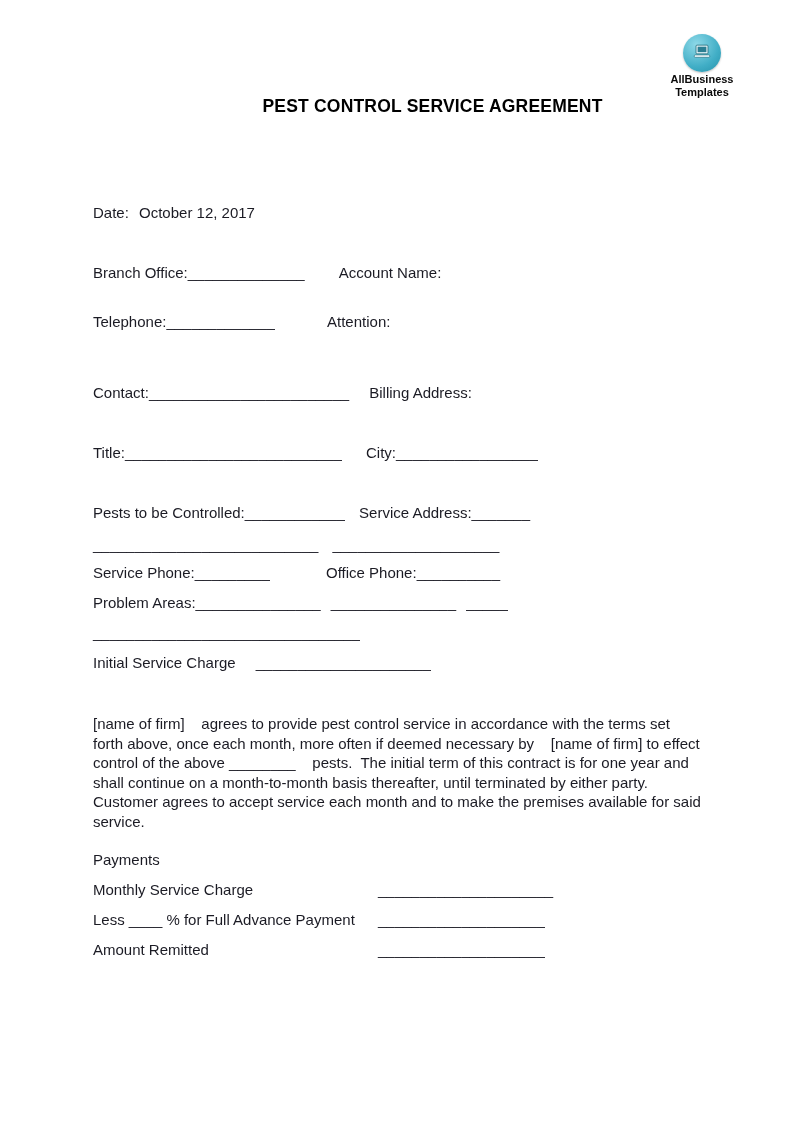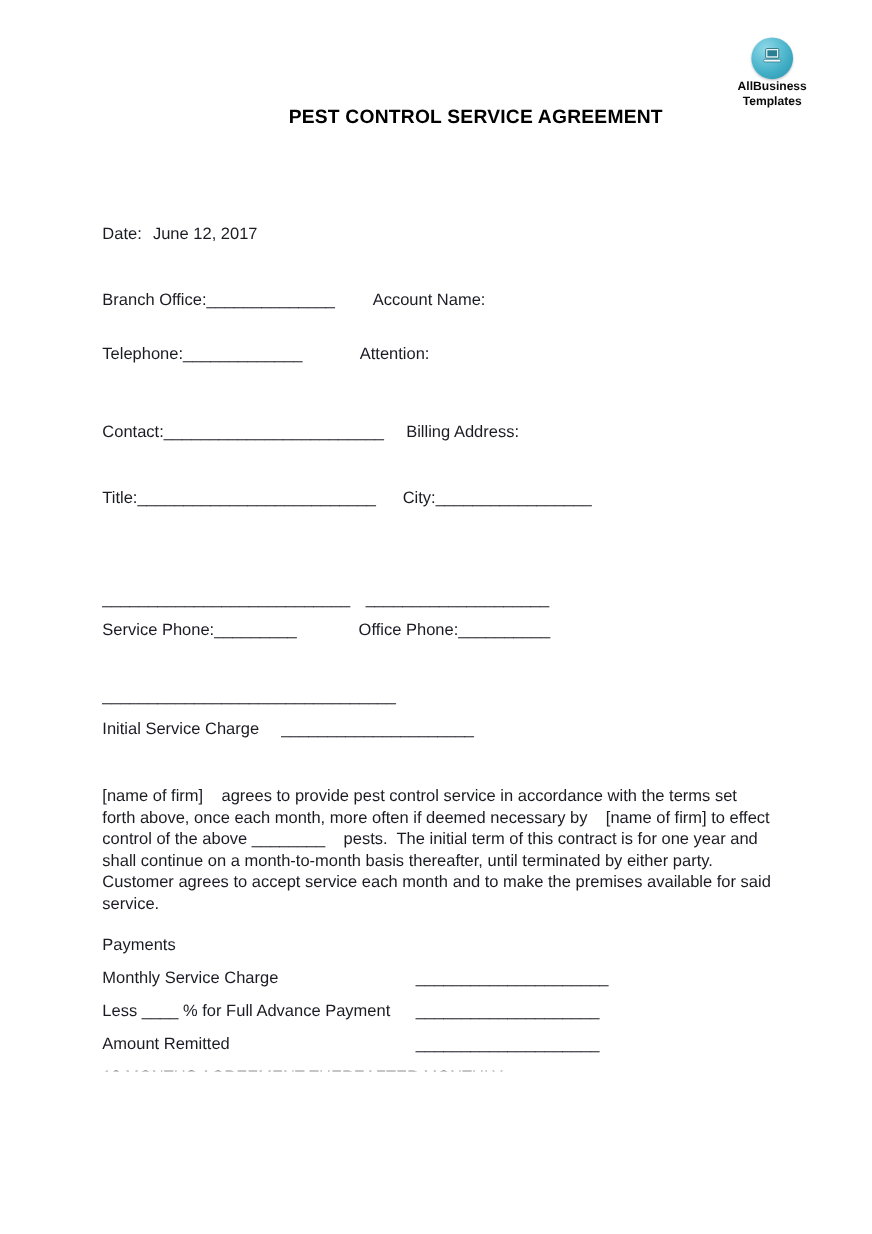--- a/index.html
+++ b/index.html
@@ -96,21 +96,21 @@
     <div class="brand">
       <div>AllBusiness</div>
       <div>Templates</div>
     </div>
   </div>
 
   <div class="title">PEST CONTROL SERVICE AGREEMENT</div>
 
   <div class="abs" style="top:204px">
     <span>Date:</span>
-    <span class="ml6">June 12, 2017</span>
+    <span class="ml6">October 12, 2017</span>
   </div>
 
   <div class="abs" style="top:264px">
     <span>Branch Office:</span><span class="blank">______________</span>
     <span class="ml30">Account Name:</span>
   </div>
 
   <div class="abs" style="top:313px">
     <span>Telephone:</span><span class="blank">_____________</span>
     <span class="ml48">Attention:</span>
@@ -119,31 +119,40 @@
   <div class="abs" style="top:384px">
     <span>Contact:</span><span class="blank">________________________</span>
     <span class="ml16">Billing Address:</span>
   </div>
 
   <div class="abs" style="top:444px">
     <span>Title:</span><span class="blank">__________________________</span>
     <span class="ml20">City:</span><span class="blank">_________________</span>
   </div>
 
+  <div class="abs" style="top:504px">
+    <span>Pests to be Controlled:</span><span class="blank">____________</span>
+    <span class="ml10">Service Address:</span><span class="blank">_______</span>
+  </div>
 
   <div class="abs" style="top:536px">
     <span class="blank">___________________________</span>
     <span class="blank ml10">____________________</span>
   </div>
 
   <div class="abs" style="top:564px">
     <span>Service Phone:</span><span class="blank">_________</span>
     <span class="ml52">Office Phone:</span><span class="blank">__________</span>
   </div>
 
+  <div class="abs" style="top:594px">
+    <span>Problem Areas:</span><span class="blank">_______________</span>
+    <span class="blank ml6">_______________</span>
+    <span class="blank ml6">_____</span>
+  </div>
 
   <div class="abs" style="top:624px">
     <span class="blank">________________________________</span>
   </div>
 
   <div class="abs" style="top:654px">
     <span>Initial Service Charge</span>
     <span class="blank ml16">_____________________</span>
   </div>
 

